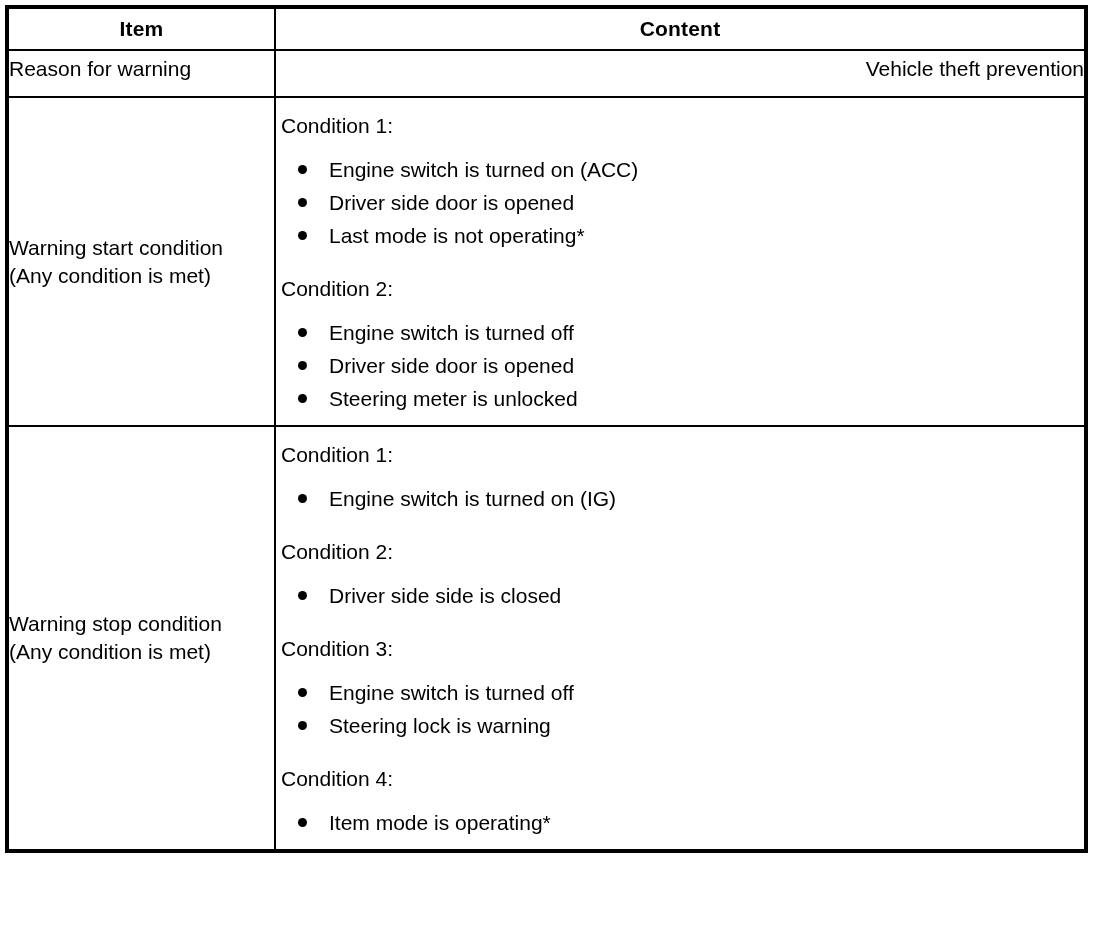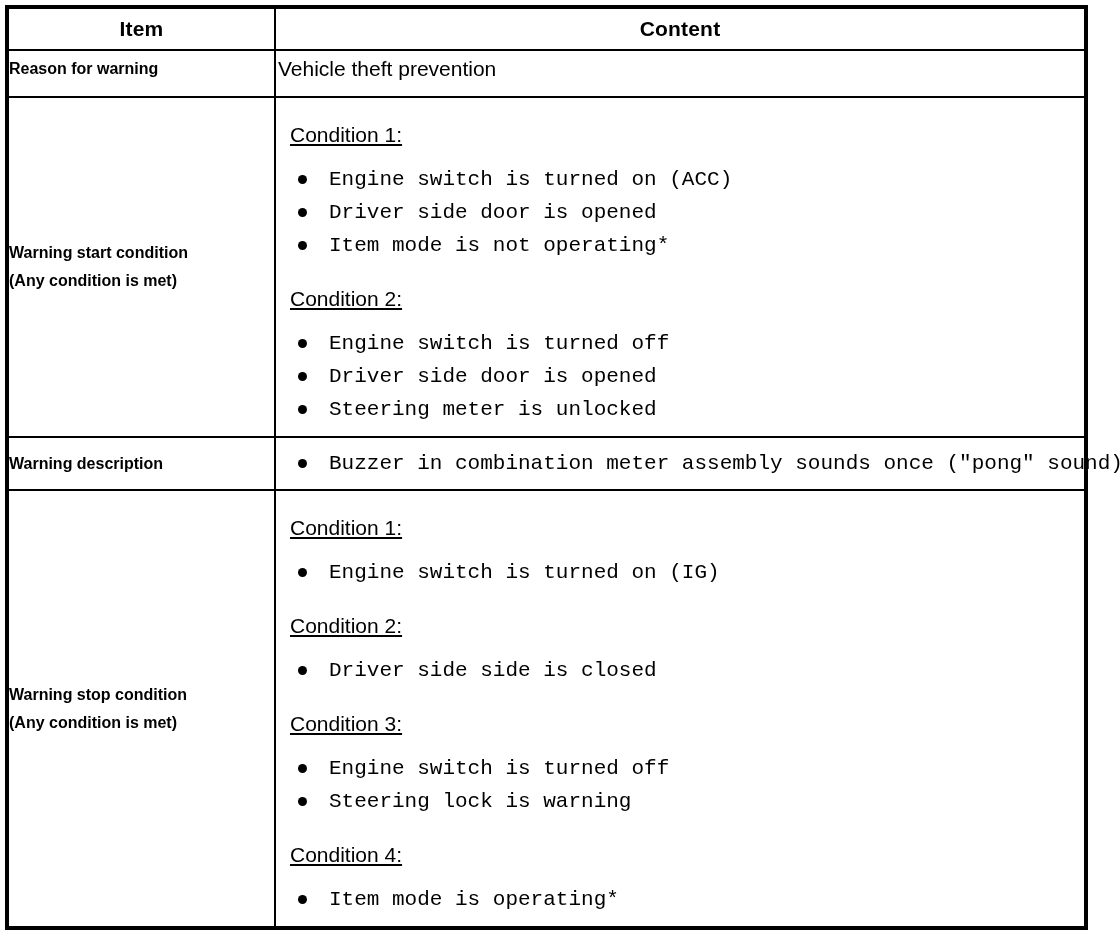--- a/index.html
+++ b/index.html
@@ -49,68 +49,66 @@
     text-align: center;
     font-size: 21px;
     font-weight: bold;
     height: 40px;
     line-height: 40px;
     letter-spacing: 0.2px;
   }
 
   
   .item-cell {
-    font-size: 16px;
+    font-size: 21px;
     line-height: 28px;
     padding: 7px 6px 7px 8px;
-    font-weight: bold;
   }
   .item-cell.mid {
     vertical-align: middle;
   }
   .item-line { display: block; white-space: nowrap; }
 
   
   .content-cell {
     font-size: 21px;
     line-height: 28px;
     padding: 7px 6px 7px 6px;
   }
   .content-cell.mid { vertical-align: middle; }
 
   .simple-text {
     display: block;
-    padding-left: 2px;
+    padding-left: 10px;
+    text-align: right;
   }
 
   .cond-label {
     display: block;
     padding-left: 2px;
-    margin: 12px;
+    margin: 3px;
     height: 33px;
     line-height: 33px;
     white-space: nowrap;
-    text-decoration: underline;
   }
   .cond-block { display: block; }
   .cond-block.pad-top { margin-top: 20px; }
 
   .bullets {
     list-style: none;
     margin: 11px 0 0 0;
     padding: 0;
   }
   .bullets li {
     position: relative;
     padding-left: 53px;
     height: 33px;
     line-height: 33px;
     white-space: nowrap;
     font-size: 21px;
-    font-family: Liberation Mono, monospace;
   }
   .bullets li .dot {
     position: absolute;
     left: 22px;
     top: 12px;
     width: 9px;
     height: 9px;
     border-radius: 50%;
     background: #000000;
     display: block;
@@ -177,21 +175,21 @@
               <li>
                 <span class="dot"></span>
                 <span>Engine switch is turned on (ACC)</span>
               </li>
               <li>
                 <span class="dot"></span>
                 <span>Driver side door is opened</span>
               </li>
               <li>
                 <span class="dot"></span>
-                <span>Item mode is not operating*</span>
+                <span>Last mode is not operating*</span>
               </li>
             </ul>
           </div>
 
           <div class="cond-block pad-top">
             <span class="cond-label">Condition 2:</span>
             <ul class="bullets">
               <li>
                 <span class="dot"></span>
                 <span>Engine switch is turned off</span>
@@ -203,33 +201,20 @@
               <li>
                 <span class="dot"></span>
                 <span>Steering meter is unlocked</span>
               </li>
             </ul>
           </div>
 
         </td>
       </tr>
 
-      <tr class="row-desc">
-        <td class="item-cell mid">
-          <span class="item-line">Warning description</span>
-        </td>
-        <td class="content-cell mid">
-          <ul class="bullets flush">
-            <li>
-              <span class="dot"></span>
-              <span>Buzzer in combination meter assembly sounds once ("pong" sound)</span>
-            </li>
-          </ul>
-        </td>
-      </tr>
 
       <tr class="row-stop">
         <td class="item-cell mid">
           <span class="item-line">Warning stop condition</span>
           <span class="item-line">(Any condition is met)</span>
         </td>
         <td class="content-cell">
 
           <div class="cond-block">
             <span class="cond-label">Condition 1:</span>

